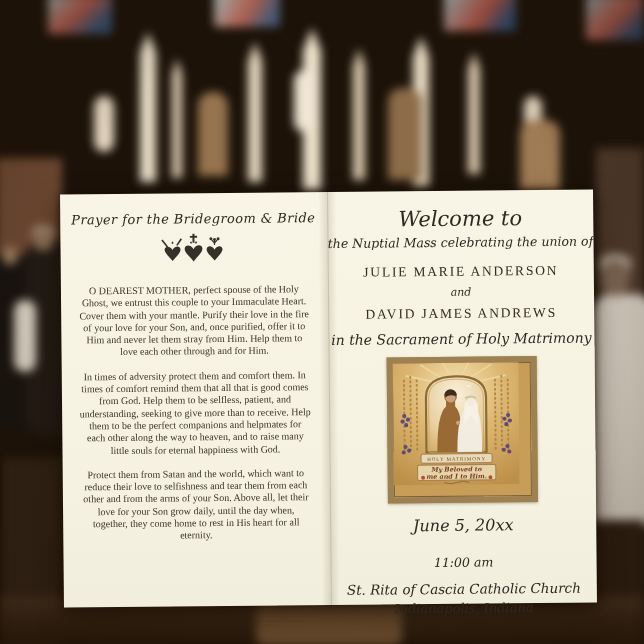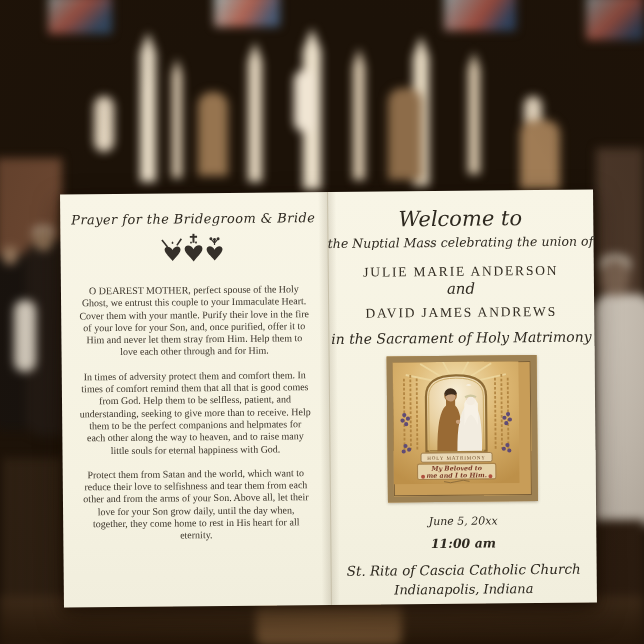--- a/index.html
+++ b/index.html
@@ -83,30 +83,30 @@
   .script{font-family:"DejaVu Serif","Liberation Serif",serif;font-style:italic;color:#2e2920;}
   .pg-header{font-size:13px;letter-spacing:.4px;}
   .hearts{margin-top:7px;}
   .prayer{width:232px;text-align:center;font-size:10px;line-height:12.3px;color:#3b342a;margin:0;}
   .prayer.first{margin-top:15px;}
   .prayer + .prayer{margin-top:12px;}
 
   .welcome{font-size:21px;line-height:25px;}
   .subline{font-size:12.5px;margin-top:3px;}
   .name{font-size:13.5px;letter-spacing:1.8px;margin-top:14px;color:#332d23;}
-  .conj{font-size:15px;}
+  .conj{font-size:11px;margin-top:6px;}
   .name2{margin-top:7px;}
   .sacrament{font-size:14px;margin-top:9px;}
   .holy-card{
     margin-top:10px;width:138px;height:134px;
     border:6px solid #9d8153;box-shadow:inset 0 0 0 1px #7a5f38,0 1px 3px rgba(60,40,15,.35);
     background:#c89d58;line-height:0;
   }
-  .evt{font-size:11px;margin-top:13px;}
-  .evt2{font-size:12.5px;margin-top:8px;font-weight:bold;}
+  .evt{font-size:16px;margin-top:13px;}
+  .evt2{font-size:12.5px;margin-top:20px;}
   .church{font-size:13.5px;margin-top:11px;}
   .loc{font-size:13px;margin-top:4px;}
 </style>
 </head>
 <body>
 
 <div class="stage">
 
   <div class="bg-base"></div>
   <div class="bg-decor">

